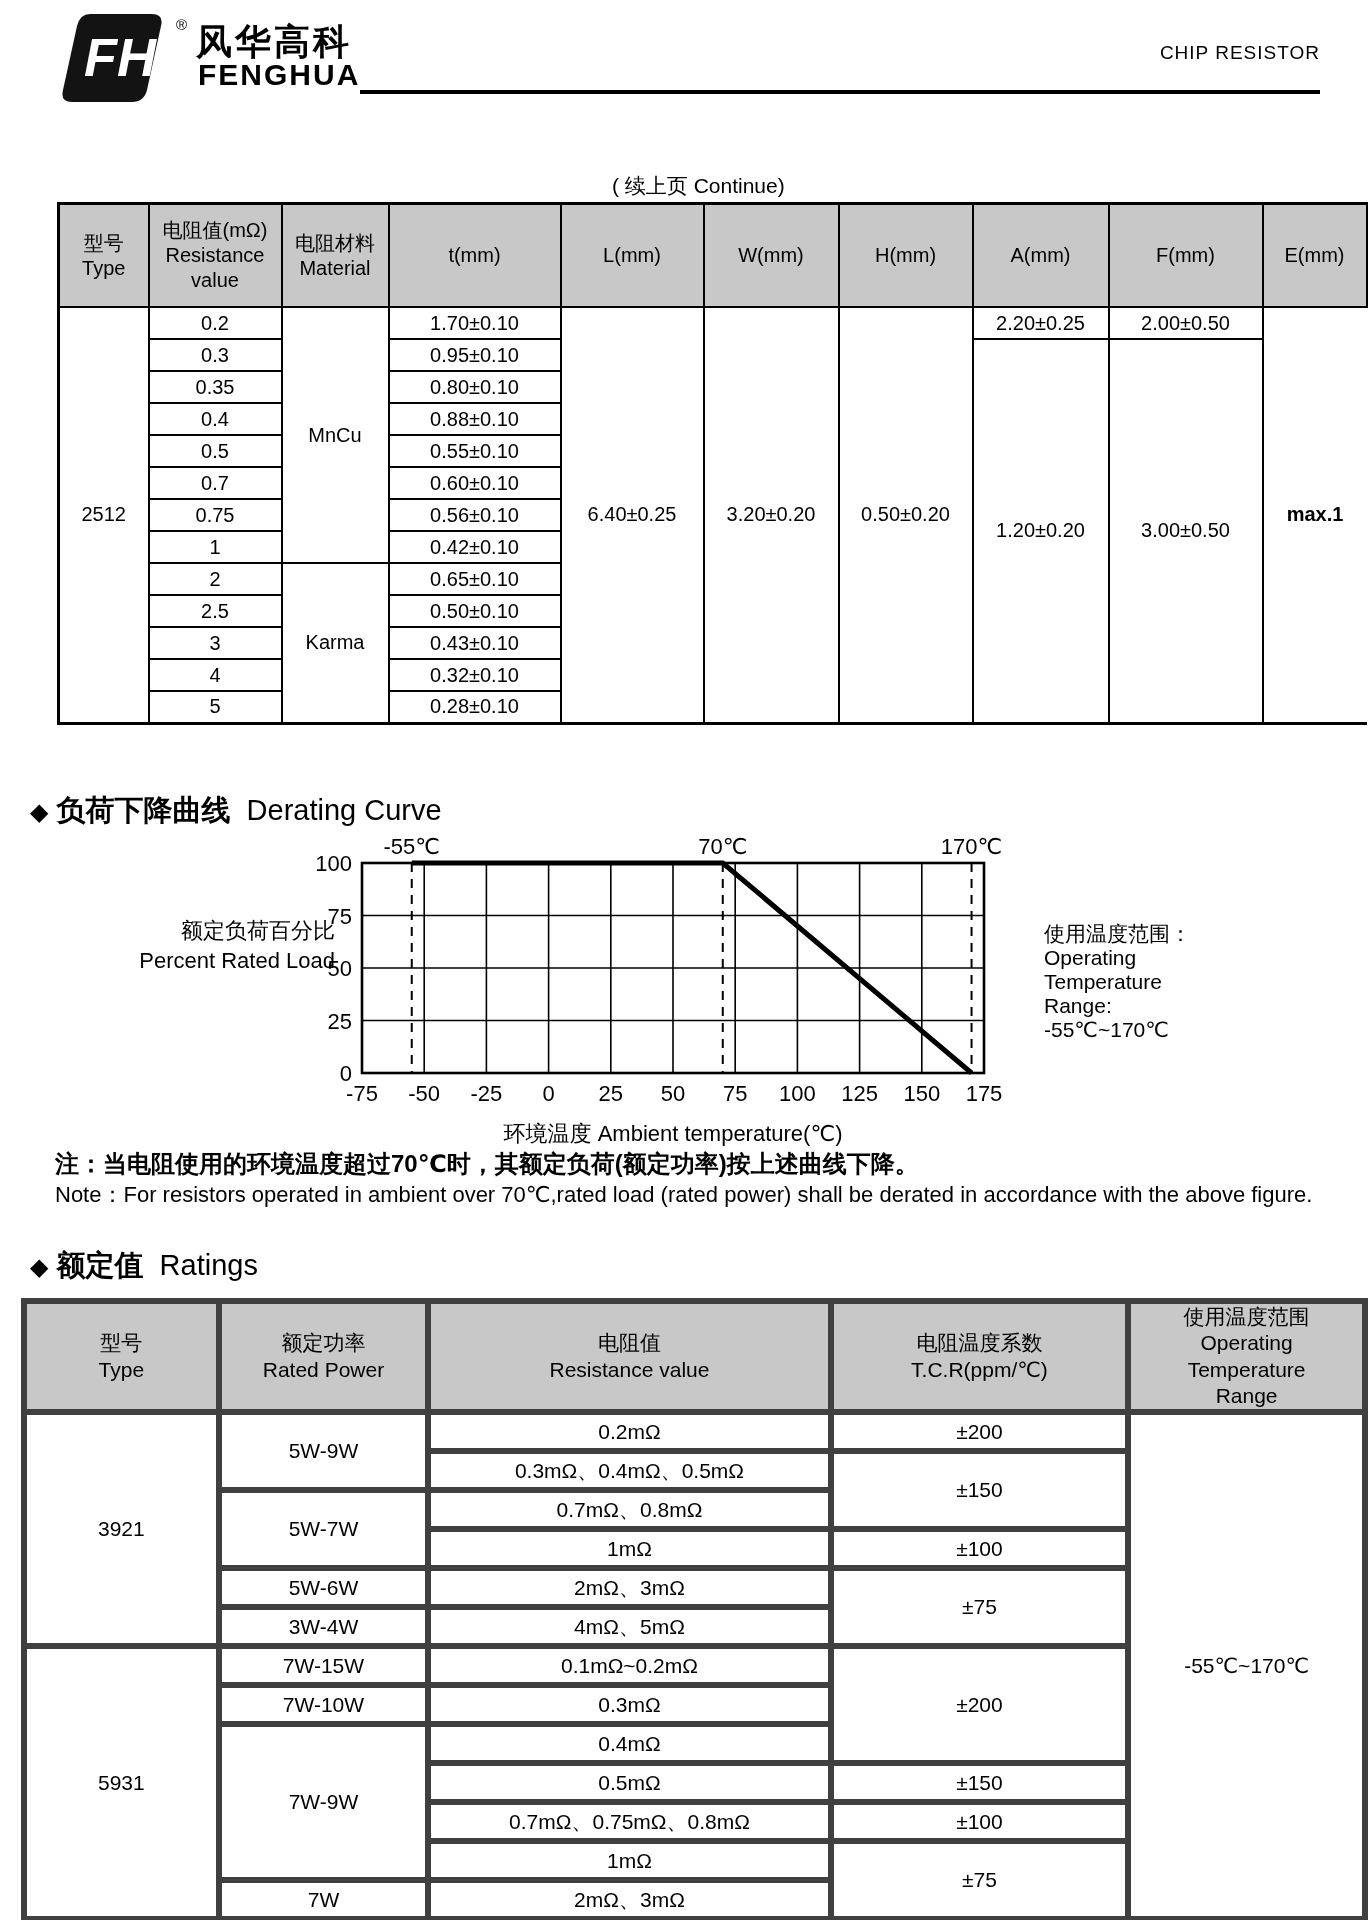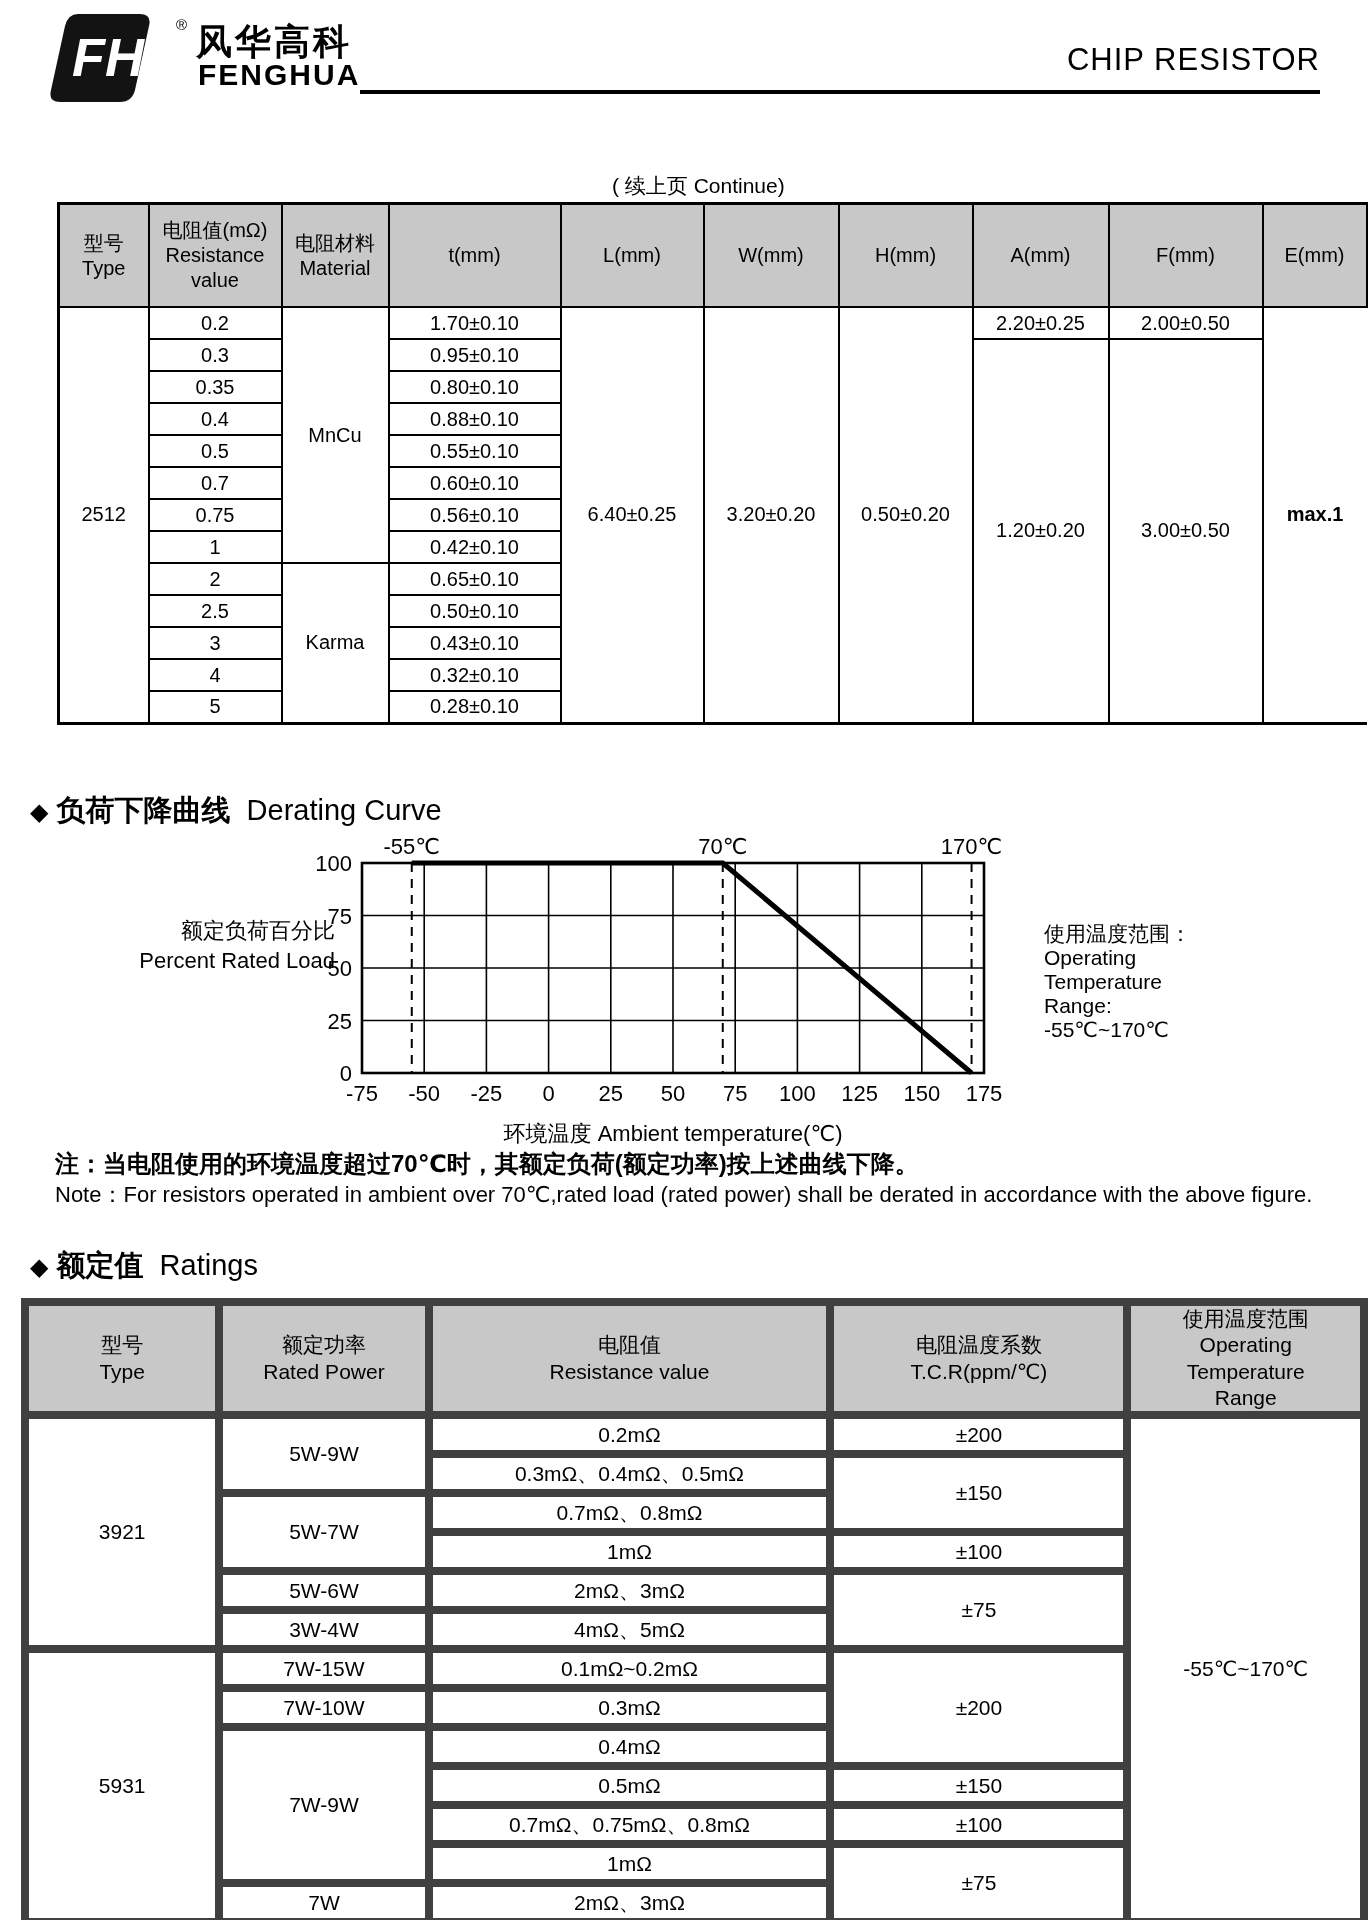--- a/index.html
+++ b/index.html
@@ -4,21 +4,21 @@
 <style>
   html,body{margin:0;padding:0;}
   body{width:1368px;height:1920px;position:relative;background:#fff;color:#000;
        font-family:"Liberation Sans","DejaVu Sans",sans-serif;overflow:hidden;}
   .abs{position:absolute;}
 
   
   .logo-zh{font-size:36px;font-weight:bold;letter-spacing:3px;}
   .logo-en{font-size:30px;font-weight:bold;letter-spacing:2px;}
   .reg{font-size:15px;}
-  .page-title{font-size:31px;letter-spacing:1px;text-align:right;width:300px;}
+  .page-title{font-size:19px;letter-spacing:1px;text-align:right;width:300px;}
   .header-rule{background:#000;height:4px;width:960px;}
 
   .continue-note{font-size:21px;}
 
   
   table.sheet{border-collapse:collapse;table-layout:fixed;background:#fff;}
   .dim-table{border:3px solid #000;border-right:none;}
   .dim-table th,.dim-table td{border:2px solid #000;text-align:center;vertical-align:middle;
      font-size:20px;padding:0;font-weight:normal;}
   .dim-table thead th{background:#c8c8c8;height:101px;white-space:pre-line;line-height:1.25;}
@@ -34,31 +34,31 @@
   .y-label-block{width:270px;text-align:right;font-size:22px;line-height:30px;white-space:pre-line;}
   .right-note{width:330px;font-size:21px;line-height:24px;white-space:pre-line;margin-left:12px;}
   svg text{font-family:"Liberation Sans","DejaVu Sans",sans-serif;}
 
   
   .note-zh{font-size:24px;font-weight:bold;}
   .note-en{font-size:22px;}
 
   
   .ratings-table{border:3px solid #000;}
-  .ratings-table th,.ratings-table td{border:8px solid #404040;text-align:center;vertical-align:middle;
+  .ratings-table th,.ratings-table td{border:6px solid #404040;text-align:center;vertical-align:middle;
      font-size:21px;padding:0;font-weight:normal;}
   .ratings-table thead th{background:#c8c8c8;height:100px;white-space:pre-line;line-height:1.25;}
   .ratings-table tbody tr{height:39px;}
   .ratings-table td.hb{border-bottom:3px solid #000;}
   .ratings-table td.gb{border-bottom:4px solid #000;}
 </style>
 </head>
 <body>
 
-<div class="abs" style="left:50px;top:12px;">
+<div class="abs" style="left:62px;top:12px;">
   <svg width="106" height="92" viewBox="0 0 106 92">
     <path d="M28,2 h62 q12,0 9,12 l-14,64 q-3,12 -15,12 h-60 q-12,0 -9,-12 l14,-64 q3,-12 13,-12 z" fill="#131313"></path>
     <text x="22" y="64" font-size="54" font-weight="bold" font-style="italic" fill="#ffffff">FH</text>
   </svg>
 </div>
 <div class="abs reg" style="left:176px;top:16px;">®</div>
 <div class="abs logo-zh" style="left:196px;top:18px;">风华高科</div>
 <div class="abs logo-en" style="left:198px;top:58px;">FENGHUA</div>
 <div class="abs page-title" style="left:1020px;top:42px;">CHIP RESISTOR</div>
 <div class="abs header-rule" style="left:360px;top:90px;"></div>

